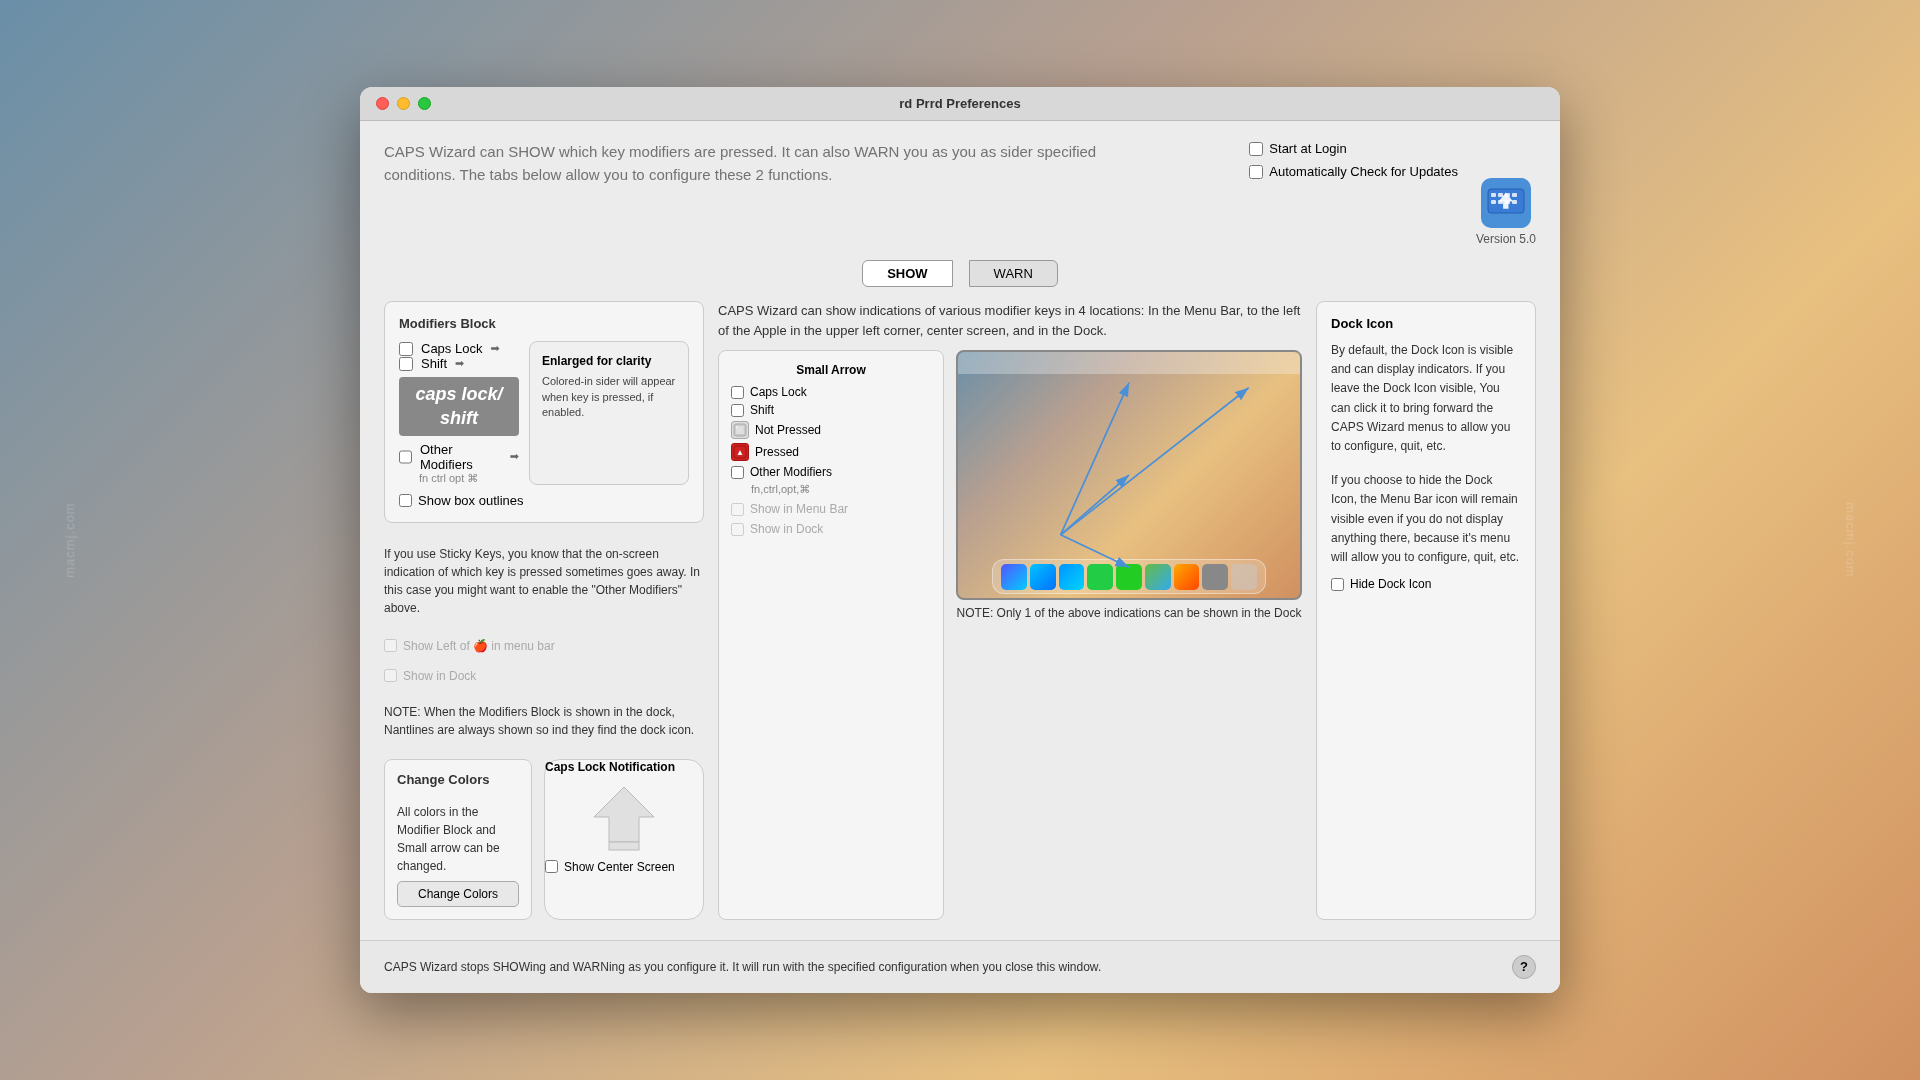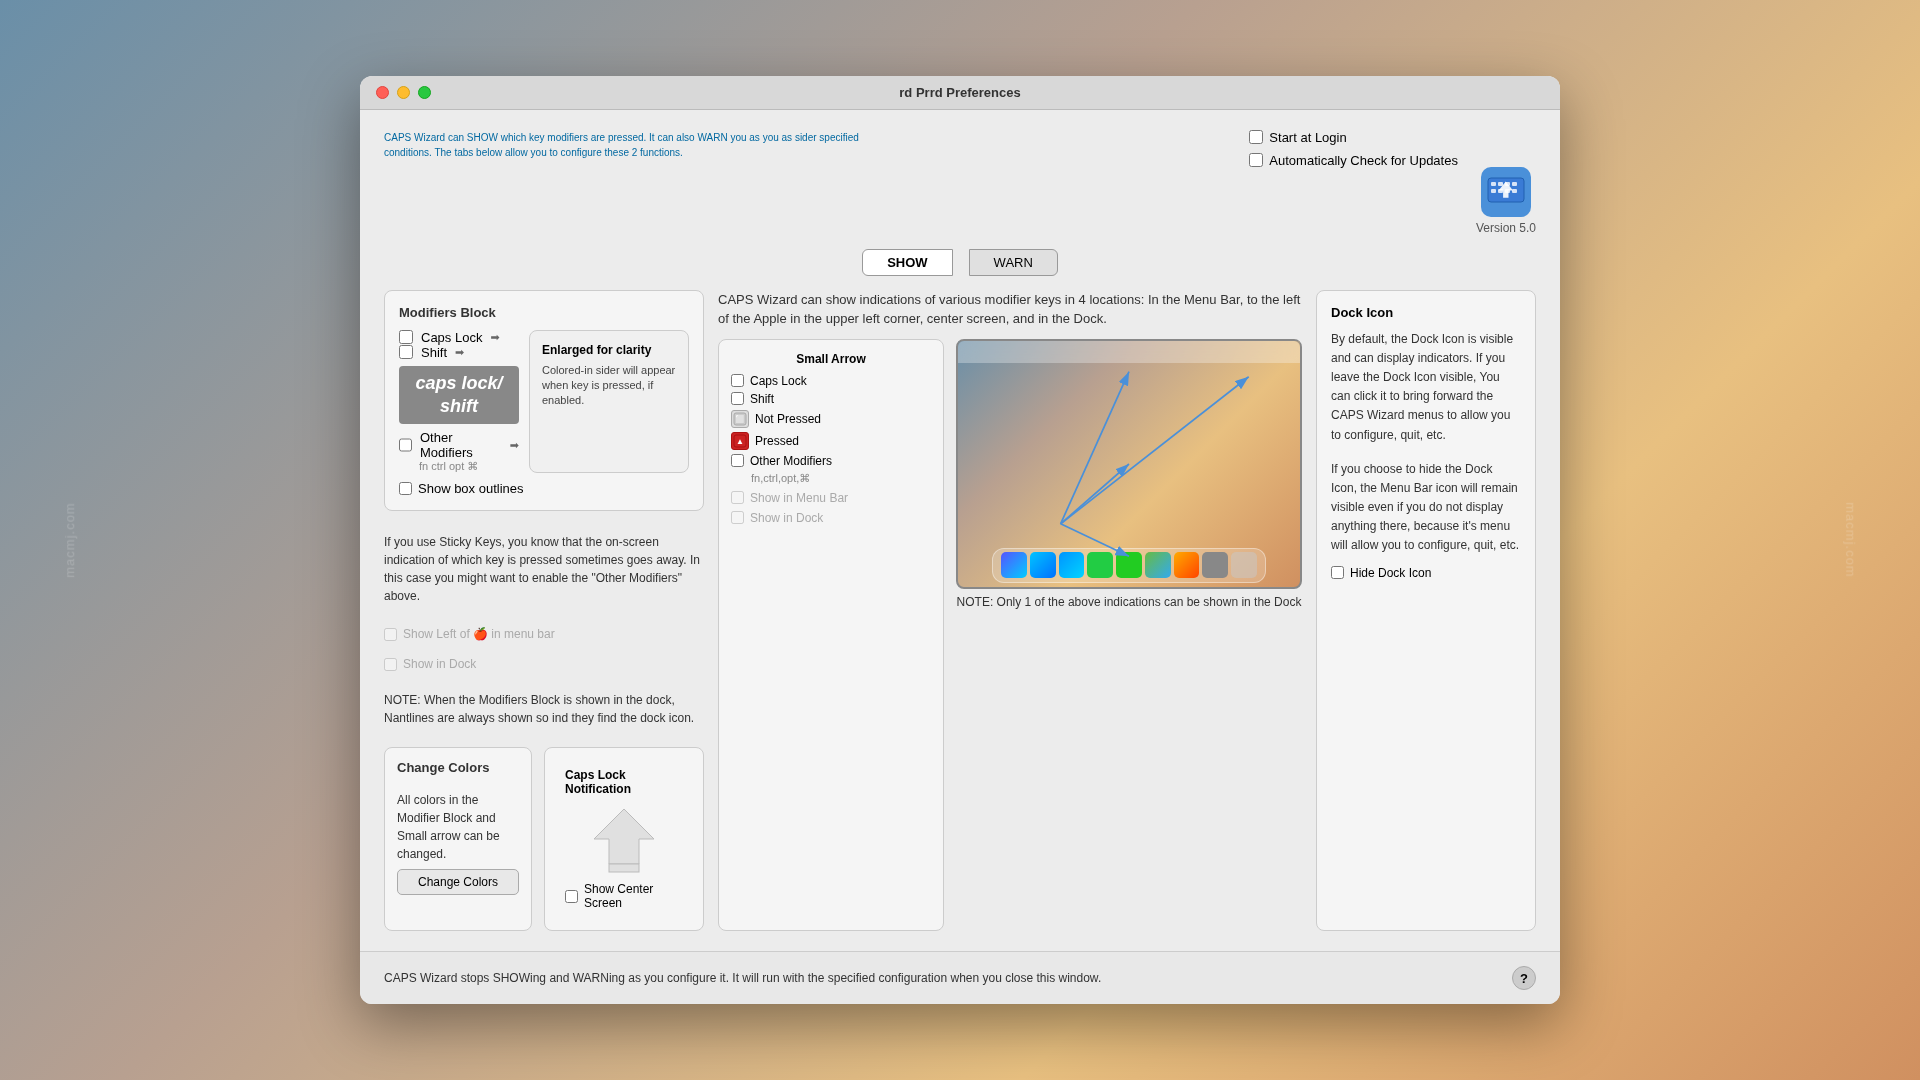--- a/index.html
+++ b/index.html
@@ -72,22 +72,22 @@
     }
 
     
     .header-row {
       display: flex;
       align-items: flex-start;
       justify-content: space-between;
     }
     .header-description {
       flex: 1;
-      font-size: 10px;
-      color: #0369a1;
+      font-size: 15px;
+      color: #737373;
       line-height: 1.5;
       max-width: 750px;
     }
     .checkbox-row {
       display: flex;
       align-items: center;
       gap: 6px;
     }
     .checkbox-row input[type="checkbox"] {
       width: 14px;
@@ -386,22 +386,22 @@
       border-radius: 5px;
       font-size: 12px;
       cursor: pointer;
       margin-top: auto;
     }
 
     
     .caps-section-box {
       background: #f5f5f5;
       border: 1px solid #ccc;
-      border-radius: 8px;
-      padding: 20px;
+      border-radius: 16px;
+      padding: 0;
     }
     .caps-section-title {
       font-size: 12px;
       font-weight: 600;
       margin-bottom: 8px;
     }
     .caps-arrow-graphic {
       display: flex;
       flex-direction: column;
       align-items: center;

